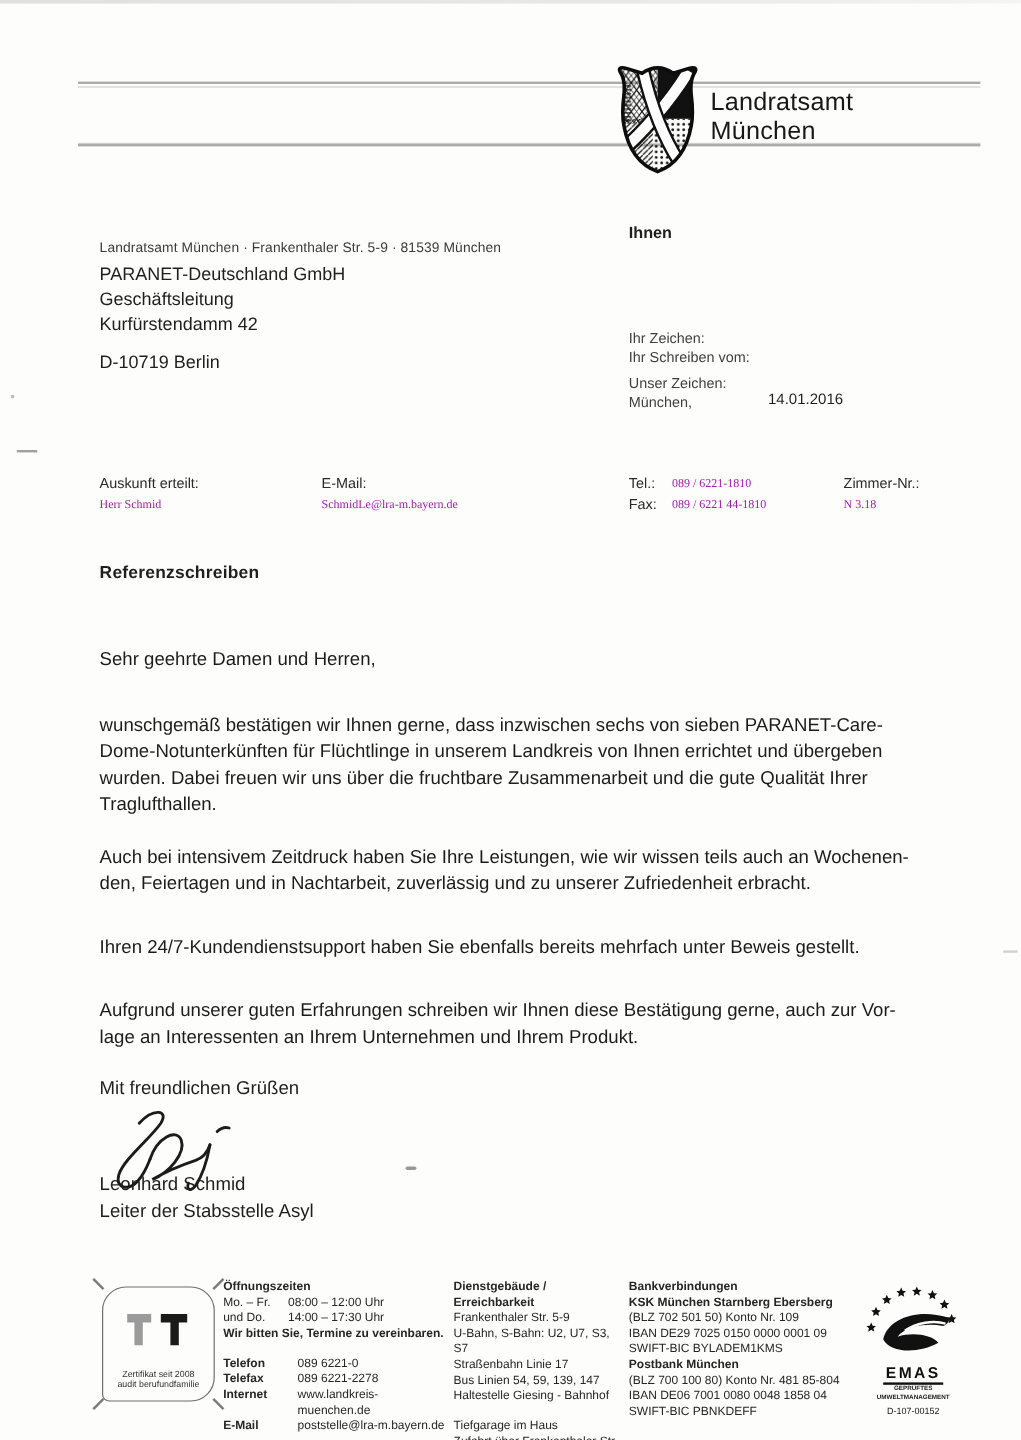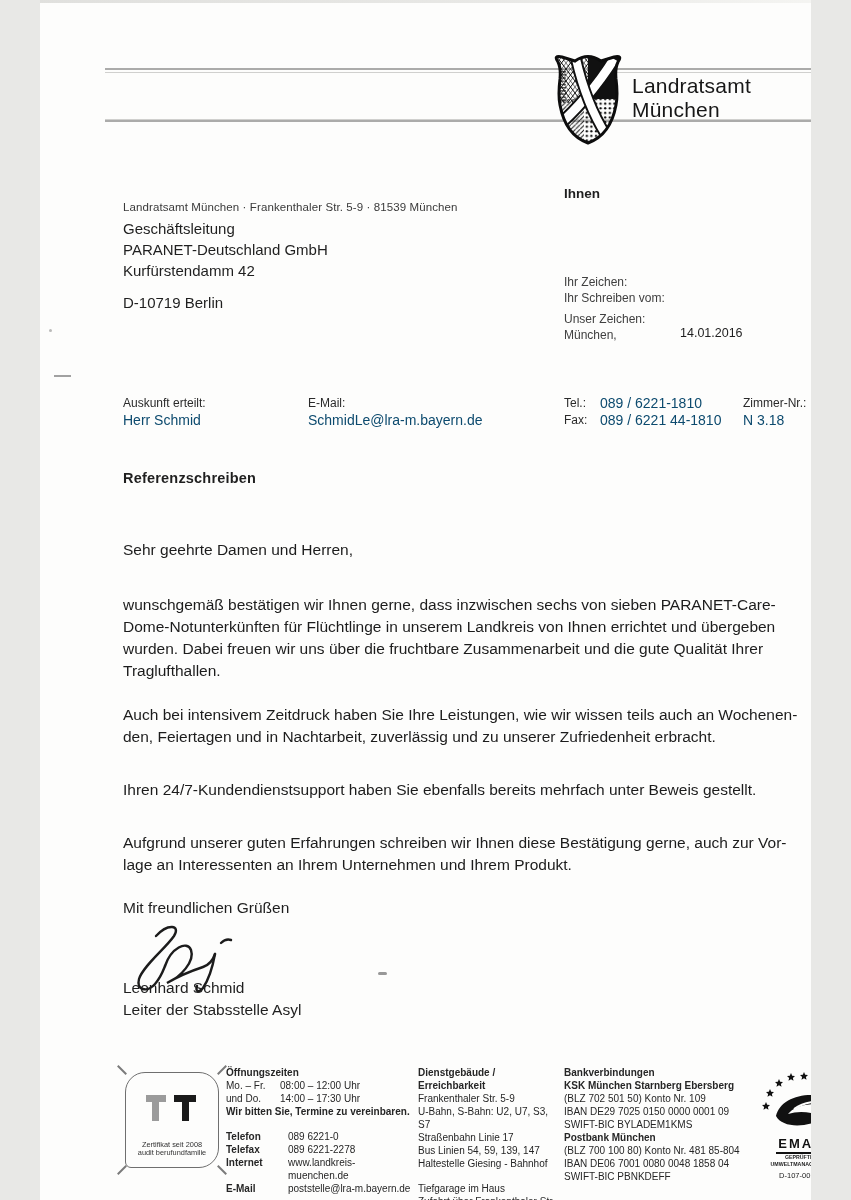--- a/index.html
+++ b/index.html
@@ -1,18 +1,18 @@
 <!DOCTYPE html>
 <html><head>
 <meta charset="utf-8">
 <style>
   html,body{margin:0;padding:0;background:#e8e8e6;}
   .page{
     position:relative;
-    width:771px;height:1200px;
+    width:851px;height:1200px;
     margin:0 auto;
     background:#fdfdfc;
     font-family:"Liberation Sans", sans-serif;
     color:#1f1f1f;
     overflow:hidden;
   }
   .abs{position:absolute;}
   
   .rule{position:absolute;left:65px;width:752px;height:5px;}
   .rule .l1{height:2px;background:#8f8f8f;opacity:.75;}
@@ -23,21 +23,21 @@
     letter-spacing:.2px;
   }
   .sender-line{left:83px;top:201px;font-size:11.5px;color:#3a3a3a;letter-spacing:.1px;}
   .dept{left:524px;top:186px;font-size:13.5px;font-weight:bold;}
   .recipient{left:83px;top:218px;font-size:15px;line-height:21px;}
   .recipient-city{left:83px;top:294px;font-size:15px;}
   .meta{left:524px;top:274px;font-size:12px;line-height:16px;color:#404040;}
   .meta .gap{height:5px;}
   .meta-date{left:640px;top:326px;font-size:12.5px;}
   .contact{top:395px;font-size:12px;line-height:17px;color:#2a2a2a;}
-  .contact .val{font-size:14px;color:#0c4a6e;}
+  .contact .val{font-size:10px;color:#a21caf;font-family:Liberation Serif, serif;}
   .contact-telfax .row{display:flex;}
   .contact-telfax .lab{width:36px;}
   .subject{left:83px;top:470px;font-size:14.5px;font-weight:bold;letter-spacing:.2px;}
   .body-text{left:83px;width:730px;font-size:15.5px;line-height:22px;white-space:pre-line;color:#1c1c1c;}
   .closing{left:83px;top:899px;font-size:15.5px;}
   .signer{left:83px;top:977px;font-size:15.5px;line-height:22px;}
   
   .ft{font-size:10px;line-height:13px;color:#262626;}
   .ft b{font-weight:bold;}
   .ft .pre{white-space:pre-line;}
@@ -115,22 +115,22 @@
 
   <div class="abs org-name">
     <div>Landratsamt</div>
     <div>München</div>
   </div>
 
   <div class="abs sender-line">Landratsamt München · Frankenthaler Str. 5-9 · 81539 München</div>
   <div class="abs dept">Ihnen</div>
 
   <div class="abs recipient">
+    <div>PARANET-Deutschland GmbH</div>
     <div>Geschäftsleitung</div>
-    <div>PARANET-Deutschland GmbH</div>
     <div>Kurfürstendamm 42</div>
   </div>
   <div class="abs recipient-city">D-10719 Berlin</div>
 
   <div class="abs meta">
     <div>Ihr Zeichen:</div>
     <div>Ihr Schreiben vom:</div>
     <div class="gap"></div>
     <div>Unser Zeichen:</div>
     <div>München,</div>

